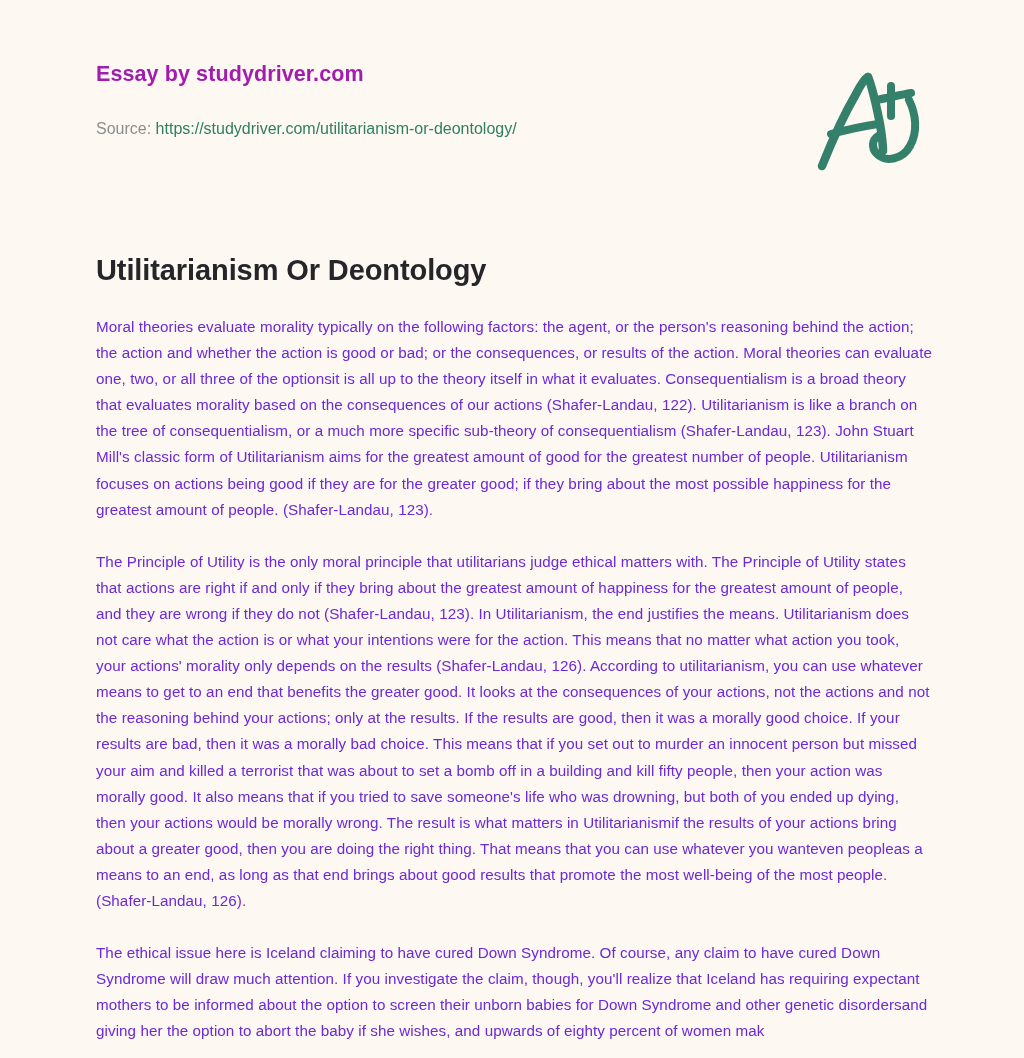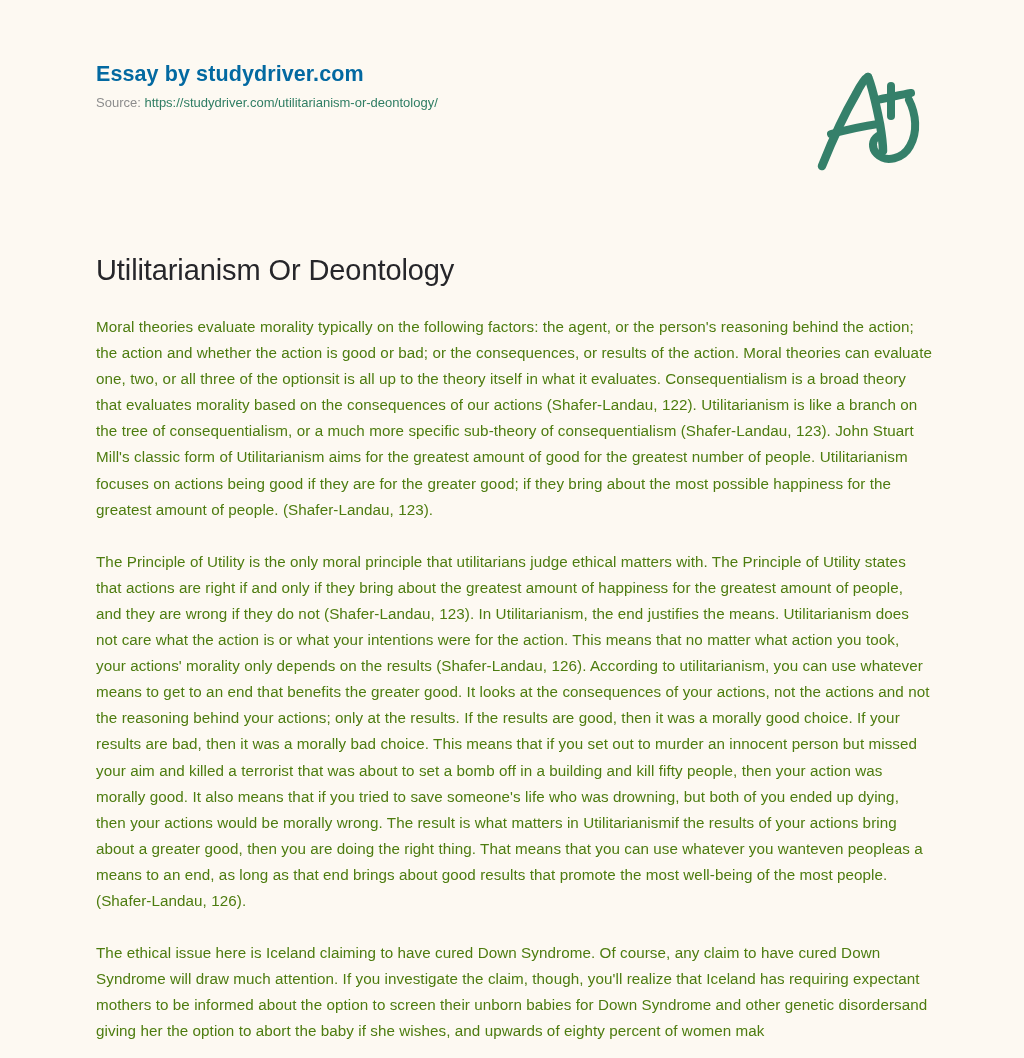--- a/index.html
+++ b/index.html
@@ -36,30 +36,30 @@
   .brand-block {
     position: absolute;
     left: 96px;
     top: 60px;
     width: 700px;
   }
 
   .brand-title {
     font-size: 21.5px;
     font-weight: bold;
-    color: #0369a1;
+    color: #a21caf;
     letter-spacing: 0.1px;
     line-height: 28px;
     margin: 0;
     white-space: nowrap;
   }
 
   .source-line {
-    margin-top: 5px;
-    font-size: 13px;
+    margin-top: 31px;
+    font-size: 16px;
     line-height: 20px;
     color: #8d8d8d;
     white-space: nowrap;
   }
 
   .source-label {
     color: #8d8d8d;
   }
 
   .source-url {
@@ -84,31 +84,31 @@
   
   .article {
     position: absolute;
     left: 96px;
     top: 252px;
     width: 836px;
   }
 
   .article-title {
     font-size: 29px;
-    font-weight: normal;
+    font-weight: bold;
     color: #26262a;
     line-height: 36px;
     margin: 0 0 26px 0;
     letter-spacing: -0.1px;
   }
 
   .article-body p {
     font-size: 15.2px;
     line-height: 26.1px;
-    color: #4d7c0f;
+    color: #6d28d9;
     margin: 0 0 26px 0;
     text-align: left;
     letter-spacing: 0.005em;
   }
 
   .article-body p:last-child {
     margin-bottom: 8px;
   }
 </style>
 </head>

